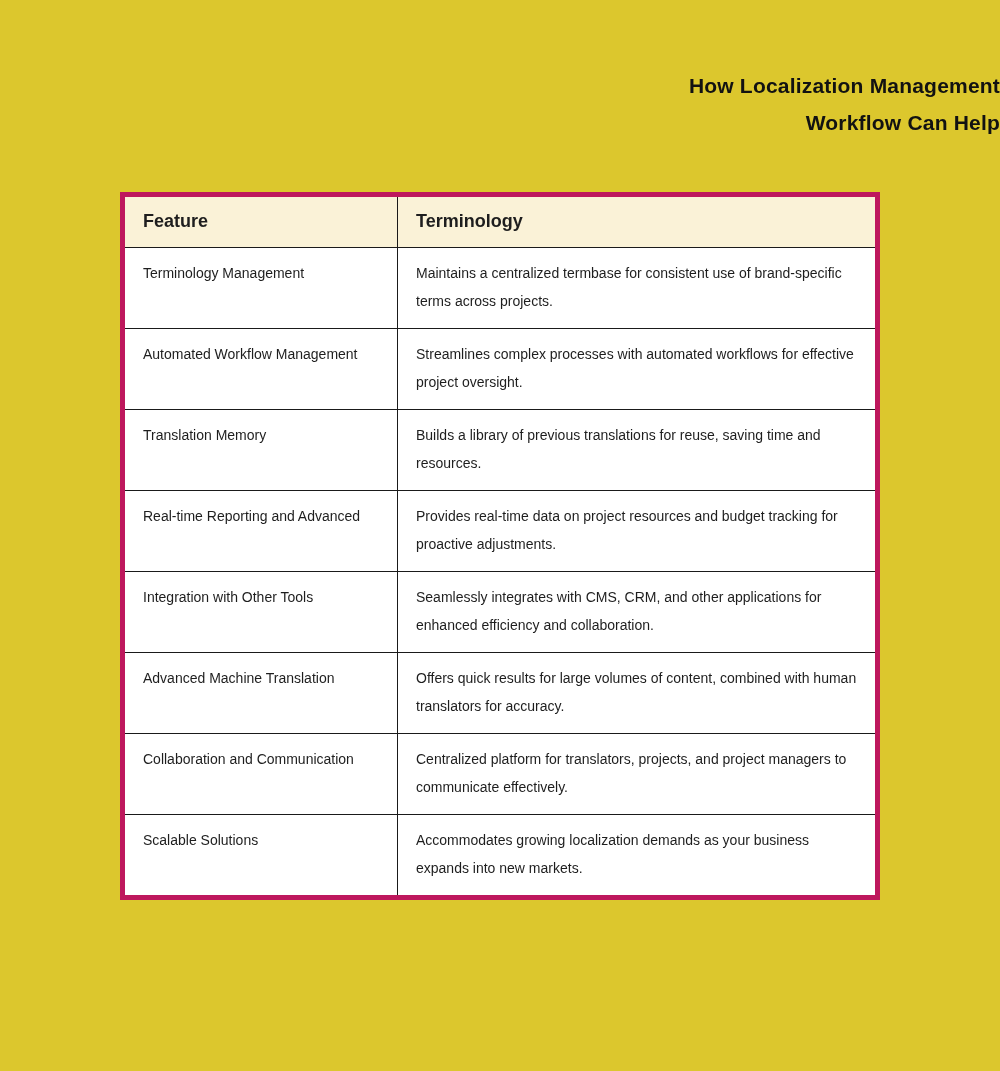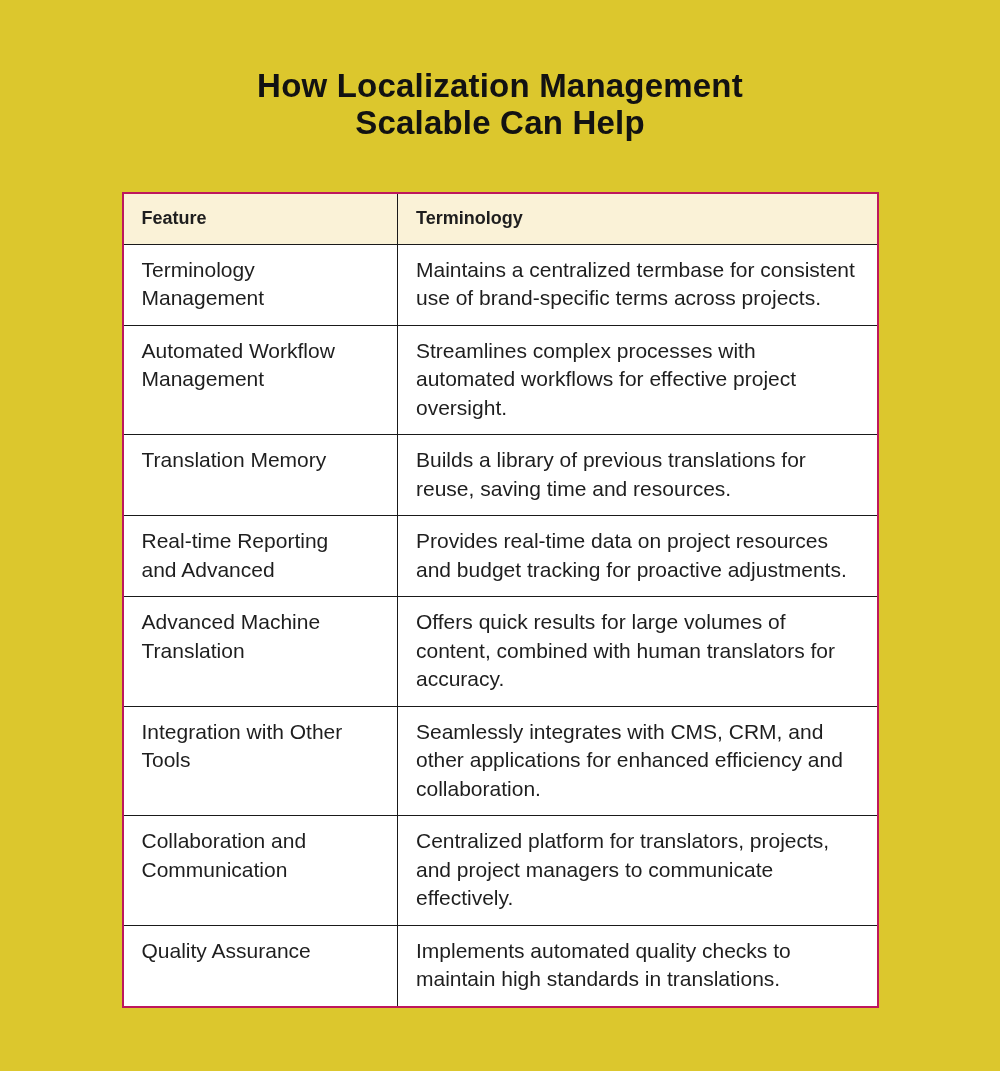--- a/index.html
+++ b/index.html
@@ -10,43 +10,43 @@
     font-family: "Liberation Sans", sans-serif;
     color: #1A1A1A;
     overflow: hidden;
   }
   .page {
     width: 1000px;
     height: 1071px;
     padding-top: 67px;
   }
   .title {
-    text-align: center;
-    font-size: 33px;
+    text-align: right;
+    font-size: 21px;
     line-height: 37px;
     font-weight: 700;
     color: #121212;
     letter-spacing: 0.2px;
   }
   .title-line { display: block; }
   table.feature-table {
     width: 755px;
     margin: 51px auto 0 auto;
     border-collapse: collapse;
     table-layout: fixed;
     background: #FFFFFF;
-    border: 2px solid #be185d;
+    border: 5px solid #be185d;
   }
   col.col-feature { width: 275px; }
   col.col-description { width: 480px; }
   th, td {
     border: 1.5px solid #1A1A1A;
     text-align: left;
     vertical-align: top;
-    font-size: 21px;
+    font-size: 14px;
     line-height: 28.5px;
     color: #1E1E1E;
   }
   thead th {
     background: #FAF2D7;
     font-weight: 700;
     font-size: 18px;
     padding: 10px 18px 11px 18px;
     vertical-align: middle;
   }
@@ -57,21 +57,21 @@
     padding: 11px 16px 12px 18px;
   }
 </style>
 </head>
 <body>
 
 <div class="page">
 
   <h1 class="title">
     <span class="title-line">How Localization Management</span>
-    <span class="title-line">Scalable Can Help</span>
+    <span class="title-line">Workflow Can Help</span>
   </h1>
 
   <table class="feature-table">
     <colgroup>
       <col class="col-feature">
       <col class="col-description">
     </colgroup>
     <thead>
       <tr>
         <th>Feature</th>
@@ -89,31 +89,31 @@
       </tr>
       <tr>
         <td class="feature-cell">Translation Memory</td>
         <td class="description-cell">Builds a library of previous translations for reuse, saving time and resources.</td>
       </tr>
       <tr>
         <td class="feature-cell">Real-time Reporting and Advanced</td>
         <td class="description-cell">Provides real-time data on project resources and budget tracking for proactive adjustments.</td>
       </tr>
       <tr>
+        <td class="feature-cell">Integration with Other Tools</td>
+        <td class="description-cell">Seamlessly integrates with CMS, CRM, and other applications for enhanced efficiency and collaboration.</td>
+      </tr>
+      <tr>
         <td class="feature-cell">Advanced Machine Translation</td>
         <td class="description-cell">Offers quick results for large volumes of content, combined with human translators for accuracy.</td>
-      </tr>
-      <tr>
-        <td class="feature-cell">Integration with Other Tools</td>
-        <td class="description-cell">Seamlessly integrates with CMS, CRM, and other applications for enhanced efficiency and collaboration.</td>
       </tr>
       <tr>
         <td class="feature-cell">Collaboration and Communication</td>
         <td class="description-cell">Centralized platform for translators, projects, and project managers to communicate effectively.</td>
       </tr>
       <tr>
-        <td class="feature-cell">Quality Assurance</td>
-        <td class="description-cell">Implements automated quality checks to maintain high standards in translations.</td>
+        <td class="feature-cell">Scalable Solutions</td>
+        <td class="description-cell">Accommodates growing localization demands as your business expands into new markets.</td>
       </tr>
     </tbody>
   </table>
 
 </div>
 
 </body></html>

